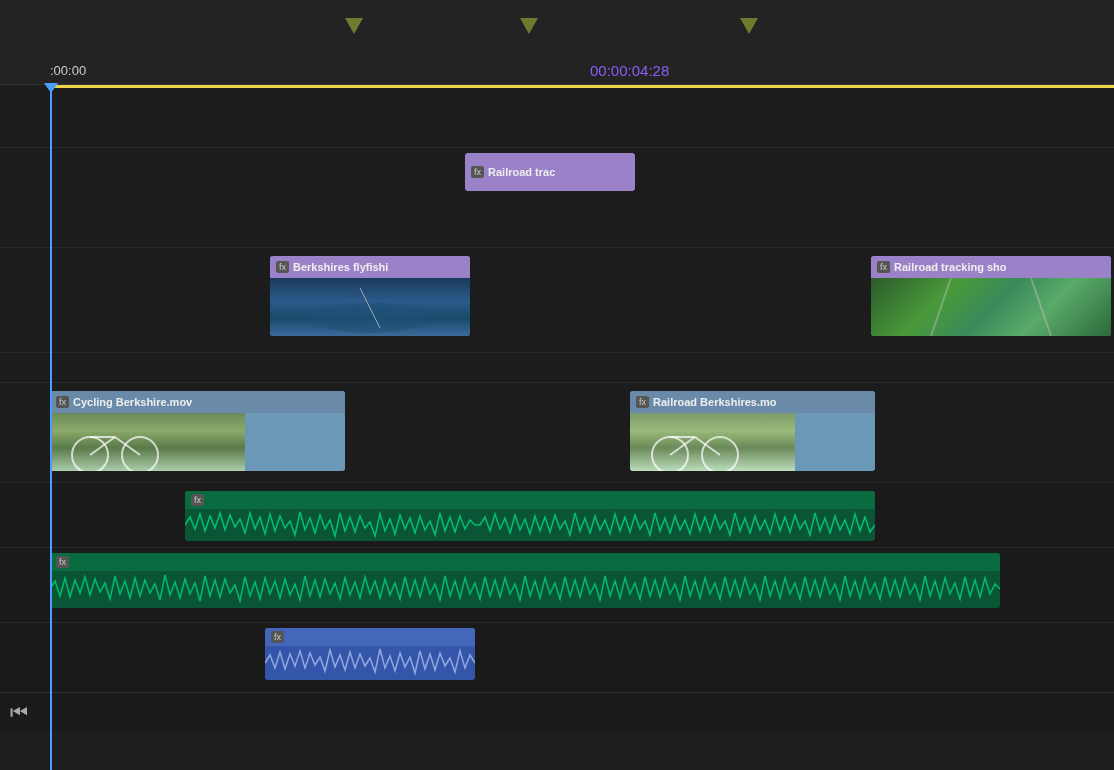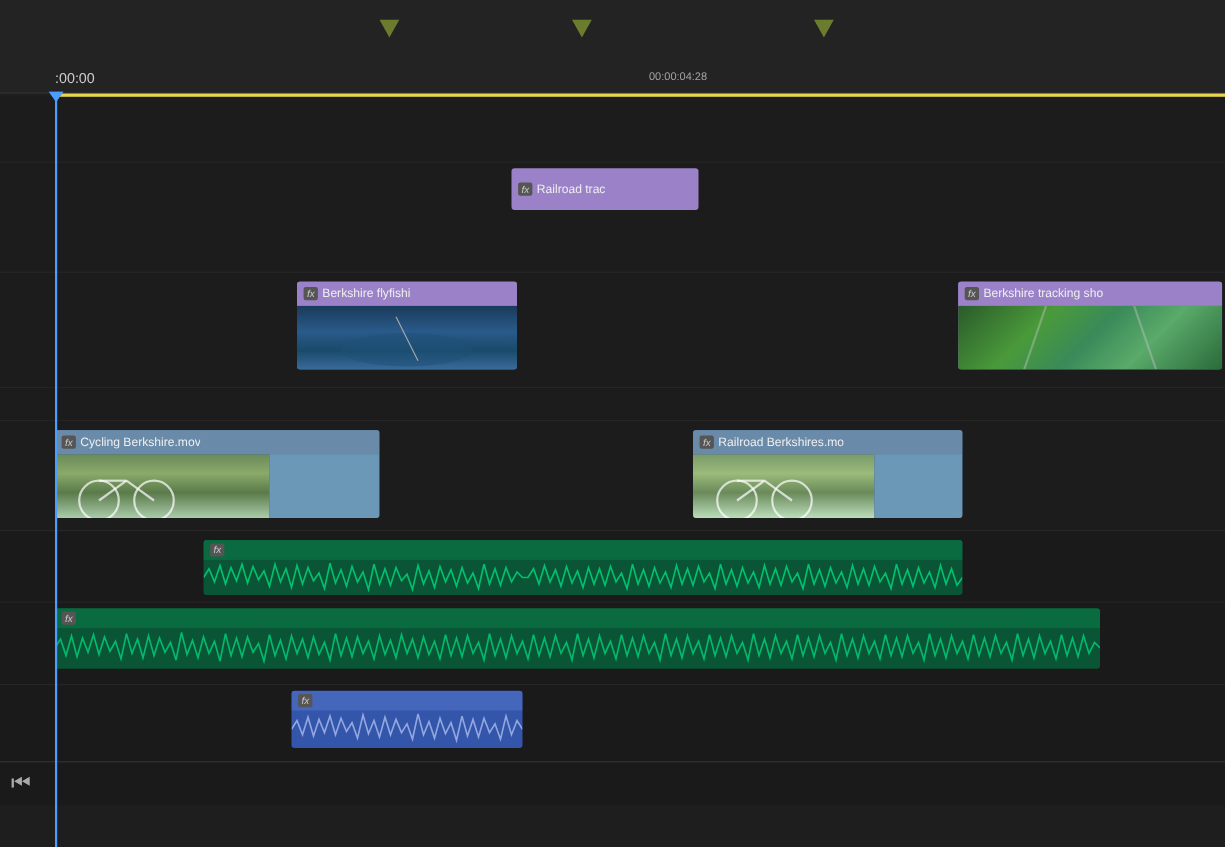--- a/index.html
+++ b/index.html
@@ -45,22 +45,22 @@
     .timecode-start {
       position: absolute;
       left: 50px;
       color: #ccc;
       font-size: 13px;
     }
 
     .timecode-mid {
       position: absolute;
       left: 590px;
-      color: #a3a3a3;
-      font-size: 10px;
+      color: #8b5cf6;
+      font-size: 15px;
       text-align: center;
     }
 
     
     .progress-line {
       position: absolute;
       top: 85px;
       left: 50px;
       right: 0;
       height: 3px;
@@ -118,30 +118,30 @@
       position: relative;
       border-bottom: 1px solid #2a2a2a;
     }
 
     .fx-badge {
       background: #555;
       color: #ccc;
       font-size: 9px;
       padding: 1px 3px;
       border-radius: 2px;
-      font-style: italic;
       flex-shrink: 0;
     }
 
     .clip-label {
       font-size: 11px;
       color: #eee;
       white-space: nowrap;
       overflow: hidden;
       text-overflow: ellipsis;
+      font-weight: bold;
     }
 
     
     .bottom-controls {
       position: absolute;
       bottom: 0;
       left: 0;
       right: 0;
       height: 40px;
       background: #1a1a1a;
@@ -203,36 +203,36 @@
           <span class="clip-label">Railroad trac</span>
         </div>
       </div>
     </div>
 
     <div class="track-row" style="height:105px; background:#1c1c1c; position:relative;">
 
       <div style="position:absolute; top:8px; left:270px; width:200px; height:80px; background:#7c65a8; border-radius:3px; overflow:hidden; cursor:pointer;">
         <div style="background:#9b82c8; display:flex; align-items:center; padding:3px 6px; gap:4px; height:22px;">
           <span class="fx-badge">fx</span>
-          <span class="clip-label">Berkshire flyfishi</span>
+          <span class="clip-label">Berkshires flyfishi</span>
         </div>
         <div style="position:absolute; bottom:0; left:0; right:0; height:58px; overflow:hidden;">
           <div class="thumb-water" style="width:100%; height:100%;"></div>
 
           <svg style="position:absolute; top:0; left:0; width:100%; height:100%;" viewBox="0 0 200 58">
             <ellipse cx="100" cy="40" rx="60" ry="15" fill="rgba(30,80,120,0.5)"></ellipse>
             <line x1="90" y1="10" x2="110" y2="50" stroke="#aaa" stroke-width="1"></line>
           </svg>
         </div>
       </div>
 
       <div style="position:absolute; top:8px; left:871px; width:240px; height:80px; background:#7c65a8; border-radius:3px; overflow:hidden; cursor:pointer;">
         <div style="background:#9b82c8; display:flex; align-items:center; padding:3px 6px; gap:4px; height:22px;">
           <span class="fx-badge">fx</span>
-          <span class="clip-label">Berkshire tracking sho</span>
+          <span class="clip-label">Railroad tracking sho</span>
         </div>
         <div style="position:absolute; bottom:0; left:0; right:0; height:58px; overflow:hidden;">
           <div class="thumb-aerial" style="width:100%; height:100%;"></div>
 
           <svg style="position:absolute; top:0; left:0; width:100%; height:100%;" viewBox="0 0 240 58">
             <line x1="80" y1="0" x2="60" y2="58" stroke="rgba(200,200,200,0.4)" stroke-width="2"></line>
             <line x1="160" y1="0" x2="180" y2="58" stroke="rgba(200,200,200,0.4)" stroke-width="2"></line>
           </svg>
         </div>
       </div>

